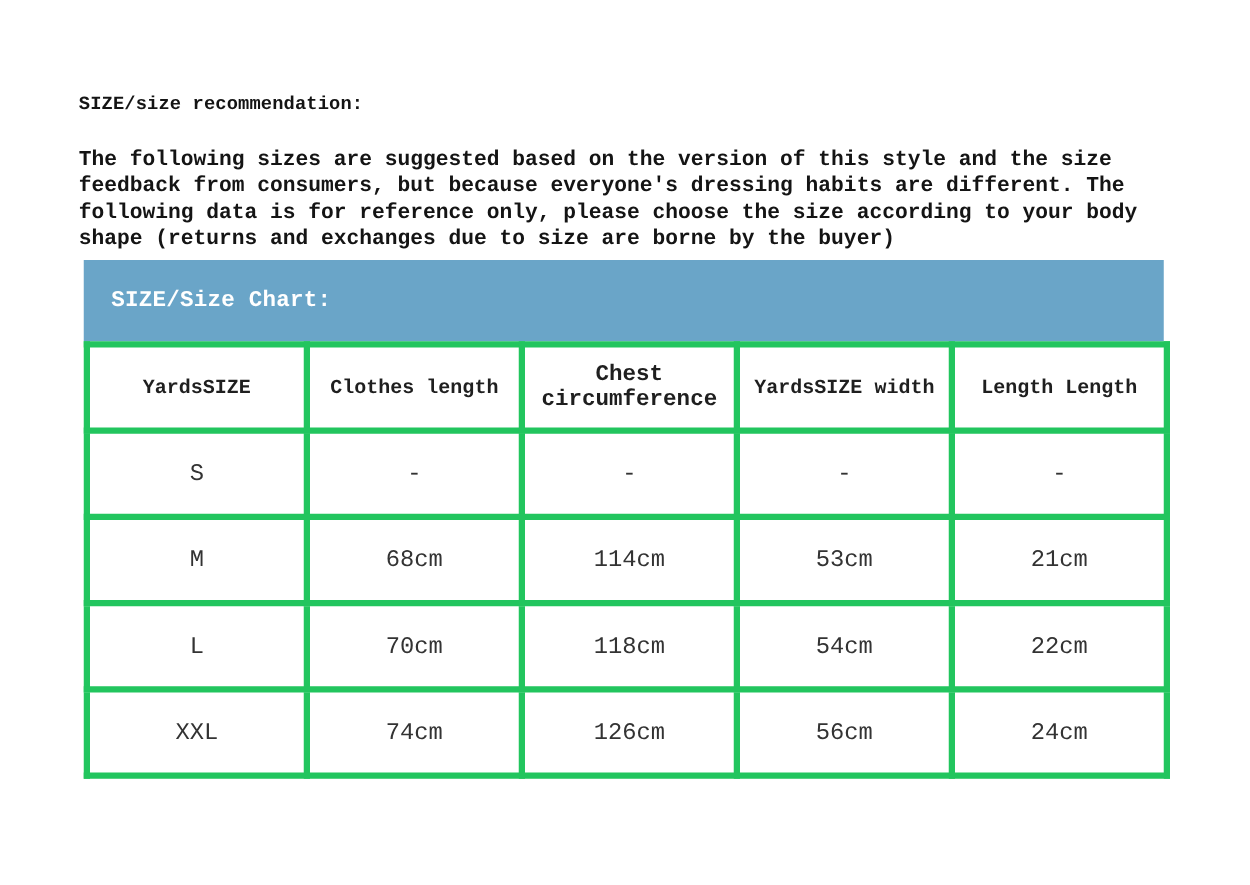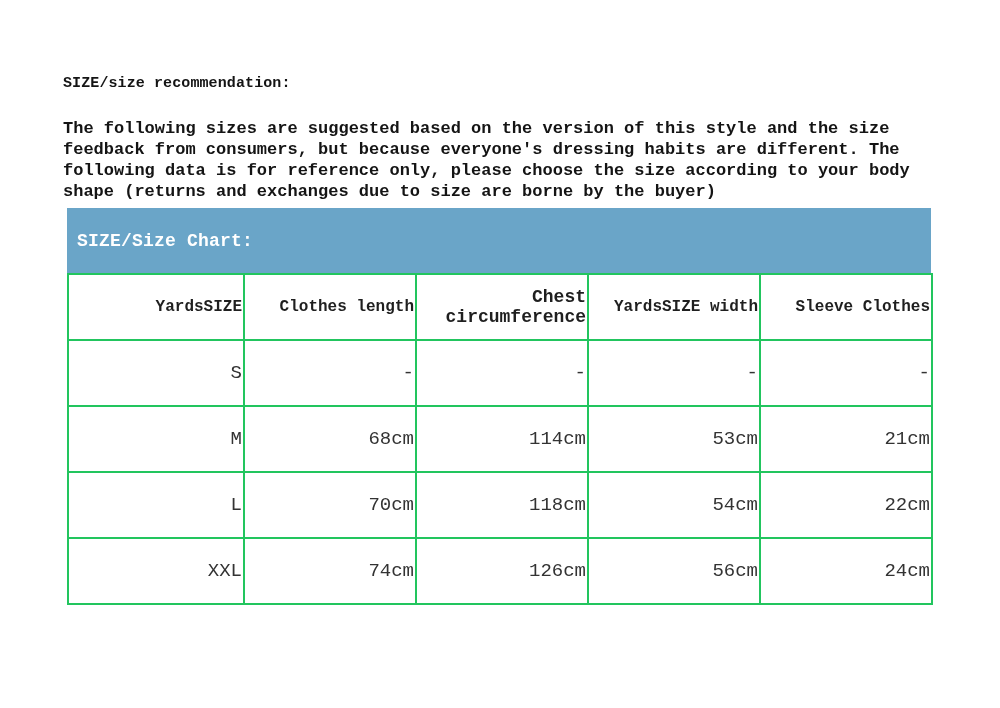--- a/index.html
+++ b/index.html
@@ -45,38 +45,38 @@
     position: absolute;
     left: 67px;
     top: 208px;
     width: 864px;
   }
   .chart-title-bar {
     background: #6aa5c8;
     height: 65px;
     display: flex;
     align-items: center;
-    padding-left: 10px;
+    padding-left: 22px;
     box-sizing: border-box;
   }
   .chart-title-bar .title {
     color: #ffffff;
     font-size: 18px;
     font-weight: bold;
     letter-spacing: 0.2px;
   }
   table.size-table {
     border-collapse: collapse;
     width: 864px;
     table-layout: fixed;
   }
   table.size-table th,
   table.size-table td {
-    border: 2px solid #22c55e;
-    text-align: right;
+    border: 5px solid #22c55e;
+    text-align: center;
     color: #333333;
   }
   table.size-table th {
     height: 62px;
     font-size: 16px;
     font-weight: bold;
     color: #1f1f1f;
     background: #ffffff;
   }
   table.size-table th.small {
@@ -116,21 +116,21 @@
           <col class="c2">
           <col class="c3">
           <col class="c4">
       </colgroup>
       <thead>
         <tr>
           <th>YardsSIZE</th>
           <th>Clothes length</th>
           <th class="small">Chest circumference</th>
           <th>YardsSIZE width</th>
-          <th>Sleeve Clothes</th>
+          <th>Length Length</th>
         </tr>
       </thead>
       <tbody>
         <tr>
           <td>S</td>
           <td>-</td>
           <td>-</td>
           <td>-</td>
           <td>-</td>
         </tr>

